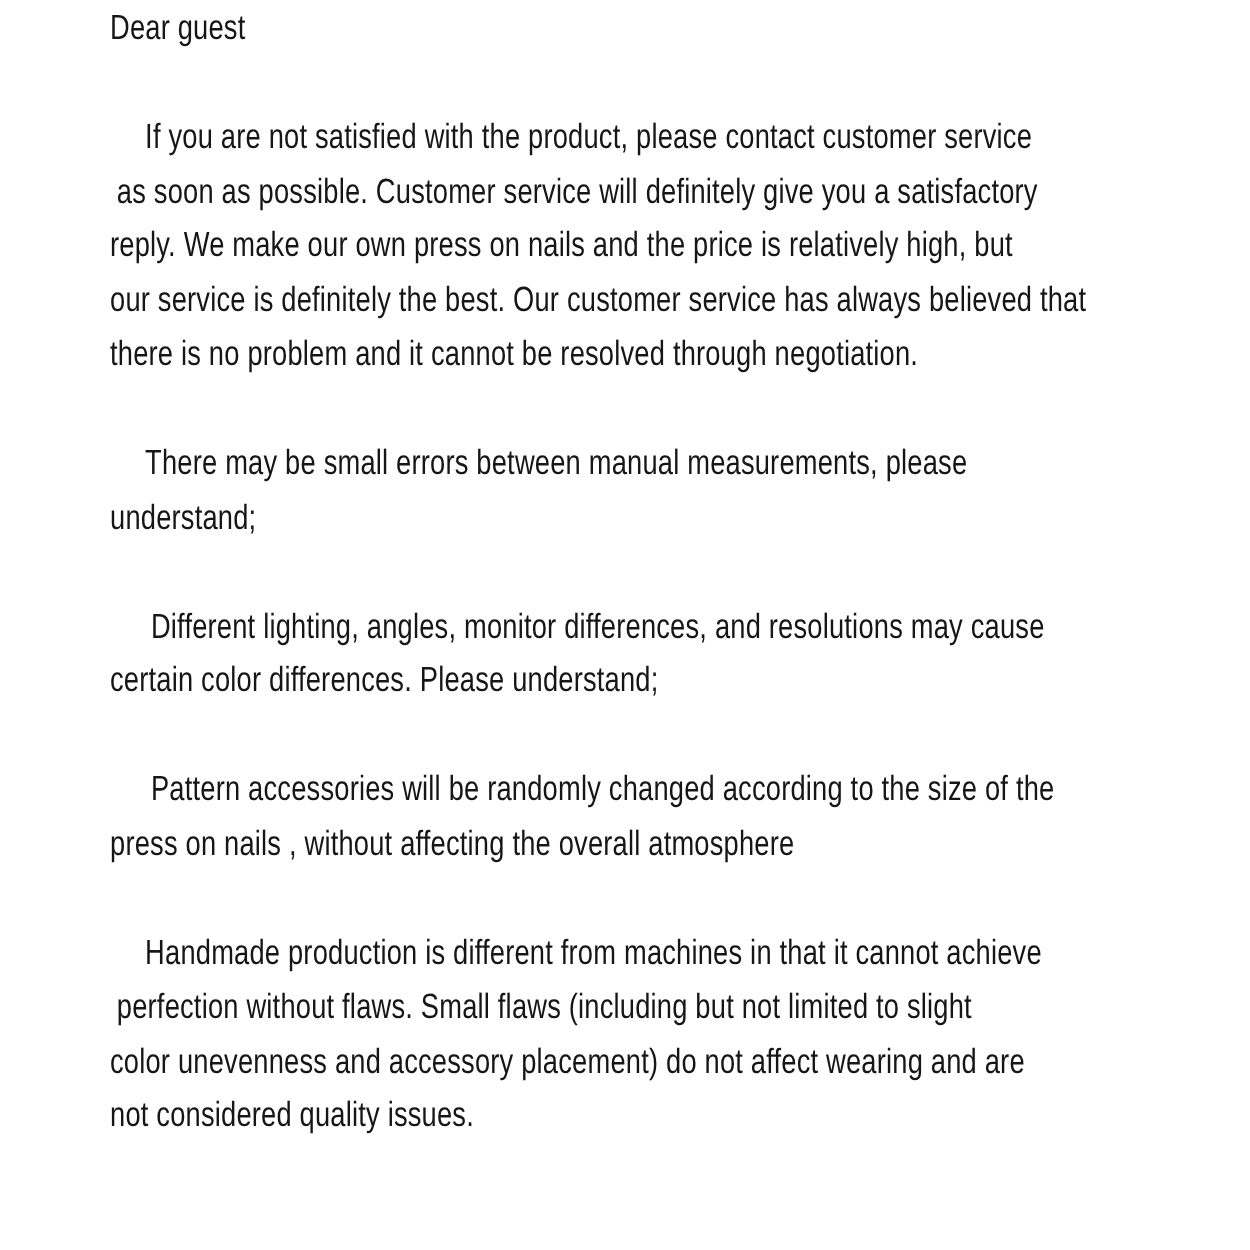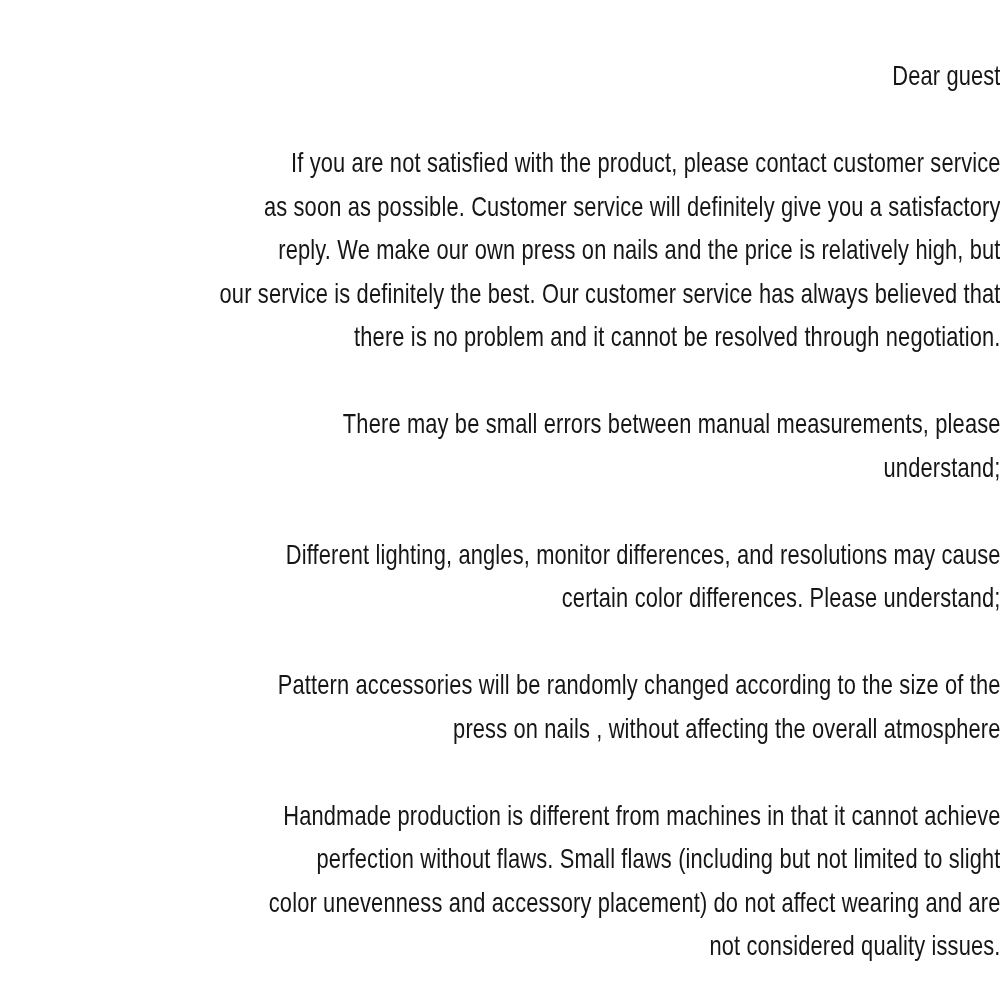--- a/index.html
+++ b/index.html
@@ -10,23 +10,21 @@
   .page {
     position: relative;
     width: 1000px;
     height: 1000px;
     background: #ffffff;
     overflow: hidden;
     font-family: "Liberation Sans", "DejaVu Sans", sans-serif;
     color: #161616;
   }
   .content {
-    padding-top: 54px;
     padding-left: 88px;
-    text-align: right;
   }
   
   .scale {
     transform: scaleX(0.78);
     transform-origin: left top;
     width: 1170px;
   }
   .block {
     margin: 0;
   }

